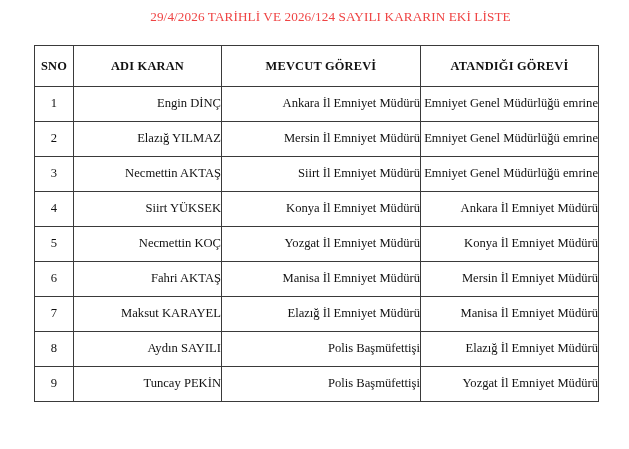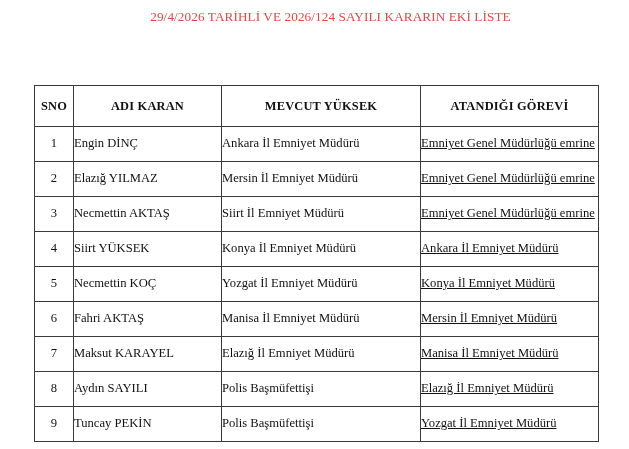--- a/index.html
+++ b/index.html
@@ -34,21 +34,20 @@
     color: #ef4444;
     white-space: nowrap;
   }
   #list-table {
     position: absolute;
     left: 34px;
     top: 45px;
     width: 564px;
     border-collapse: collapse;
     table-layout: fixed;
-    margin-top: 40px;
   }
   #list-table td, #list-table th {
     border: 1px solid #3a3a3a;
     padding: 0;
     vertical-align: middle;
     color: #111111;
   }
   #list-table thead th {
     height: 40px;
     text-align: center;
@@ -67,44 +66,44 @@
   }
   td.cell-sno {
     text-align: center;
     font-size: 12.6px;
   }
   td.cell-name,
   td.cell-current,
   td.cell-assigned {
     padding-left: 6px;
     padding-right: 4px;
-    text-align: left;
-  }
-  td.cell-assigned { padding-left: 7px; text-decoration: underline; }
+    text-align: right;
+  }
+  td.cell-assigned { padding-left: 7px; }
   .wrap-cell { display: block; }
 </style>
 </head>
 <body>
 
 <div id="doc-page">
 
   <div id="doc-title">29/4/2026 TARİHLİ VE 2026/124 SAYILI KARARIN EKİ LİSTE</div>
 
   <table id="list-table">
     <colgroup>
       <col class="col-sno">
       <col class="col-name">
       <col class="col-cur">
       <col class="col-asg">
     </colgroup>
     <thead>
       <tr>
         <th>SNO</th>
         <th>ADI KARAN</th>
-        <th>MEVCUT YÜKSEK</th>
+        <th>MEVCUT GÖREVİ</th>
         <th>ATANDIĞI GÖREVİ</th>
       </tr>
     </thead>
     <tbody id="table-body">
         <tr>
           <td class="cell-sno">
             <span class="wrap-cell">1</span>
           </td>
           <td class="cell-name">
             <span class="wrap-cell">Engin DİNÇ</span>

